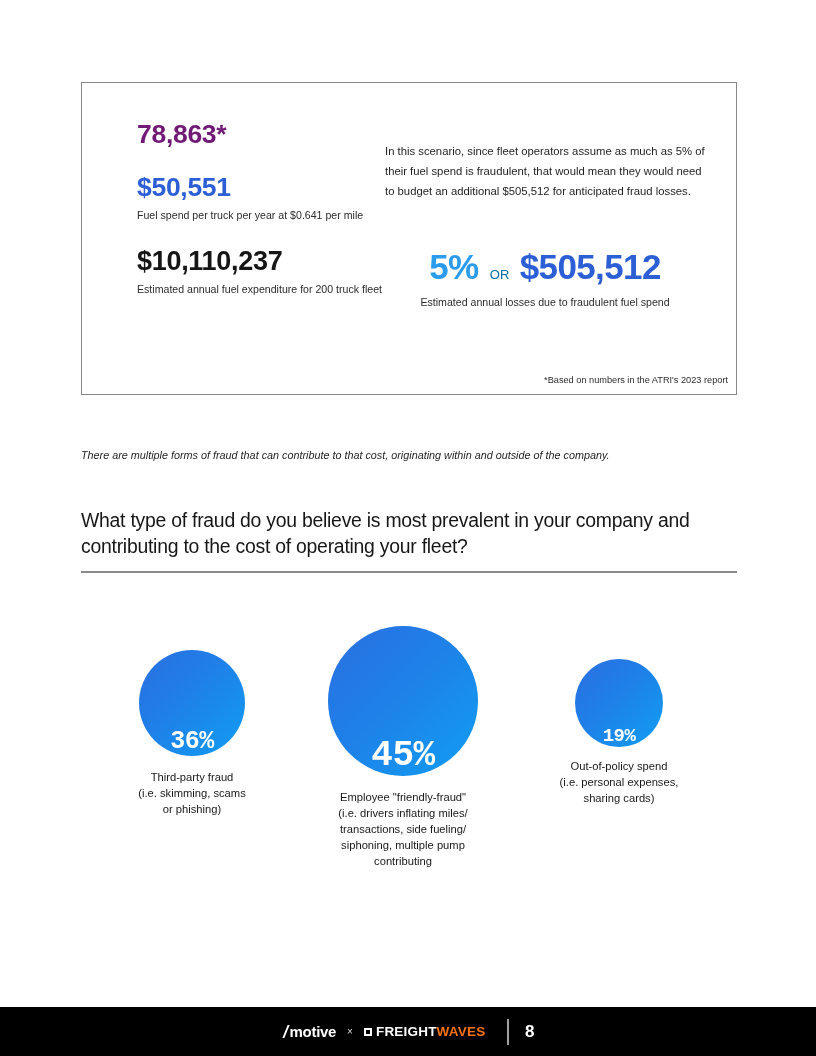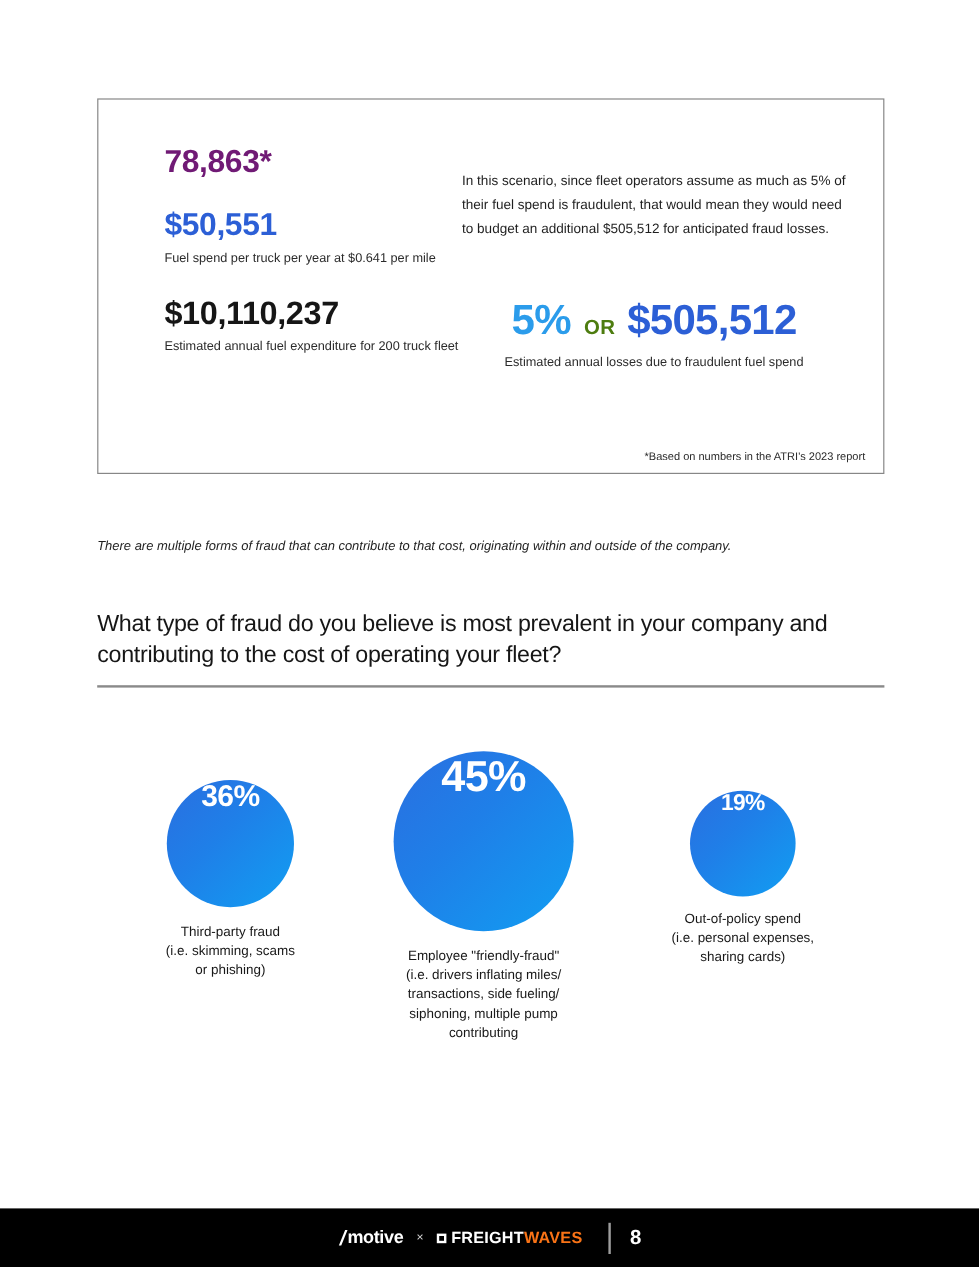--- a/index.html
+++ b/index.html
@@ -78,42 +78,42 @@
     margin-top: 46px;
     white-space: nowrap;
   }
   .pct-big {
     font-size: 35px;
     font-weight: bold;
     color: #2b9ceb;
     letter-spacing: -0.5px;
   }
   .or-word {
-    font-size: 17px;
-    font-weight: bold;
-    color: #4d7c0f;
+    font-size: 13px;
+    font-weight: normal;
+    color: #0369a1;
     margin: 0 10px 0 11px;
     letter-spacing: 0.2px;
   }
   .amount-big {
     font-size: 35px;
     font-weight: bold;
     color: #2c5fd6;
     letter-spacing: -0.6px;
   }
   .or-caption {
     text-align: center;
     font-size: 10.6px;
     color: #2b2b2b;
     margin-top: 9px;
   }
 
   .footnote {
     position: absolute;
-    right: 15px;
+    right: 8px;
     bottom: 9px;
     font-size: 9.2px;
     color: #2b2b2b;
   }
 
   
   .intro-line {
     position: absolute;
     left: 81px;
     top: 447px;
@@ -147,25 +147,26 @@
   }
 
   
   .circles { position: absolute; left: 0; top: 0; width: 816px; height: 1056px; pointer-events: none; }
   .bubble-wrap { position: absolute; pointer-events: auto; }
 
   .bubble {
     border-radius: 50%;
     background: linear-gradient(135deg, #2a6fe0 0%, #1f7fe8 42%, #119ef2 100%);
     display: flex;
-    align-items: flex-start;
+    align-items: flex-end;
     justify-content: center;
     color: #ffffff;
     font-weight: bold;
     letter-spacing: -0.5px;
+    font-family: Liberation Mono, monospace;
   }
 
   .b1 { width: 106px; height: 106px; font-size: 25px; }
   .b2 { width: 150px; height: 150px; font-size: 36px; }
   .b3 { width: 88px; height: 88px; font-size: 19px; }
 
   .bubble-label {
     margin-top: 14px;
     text-align: center;
     font-size: 11.2px;

